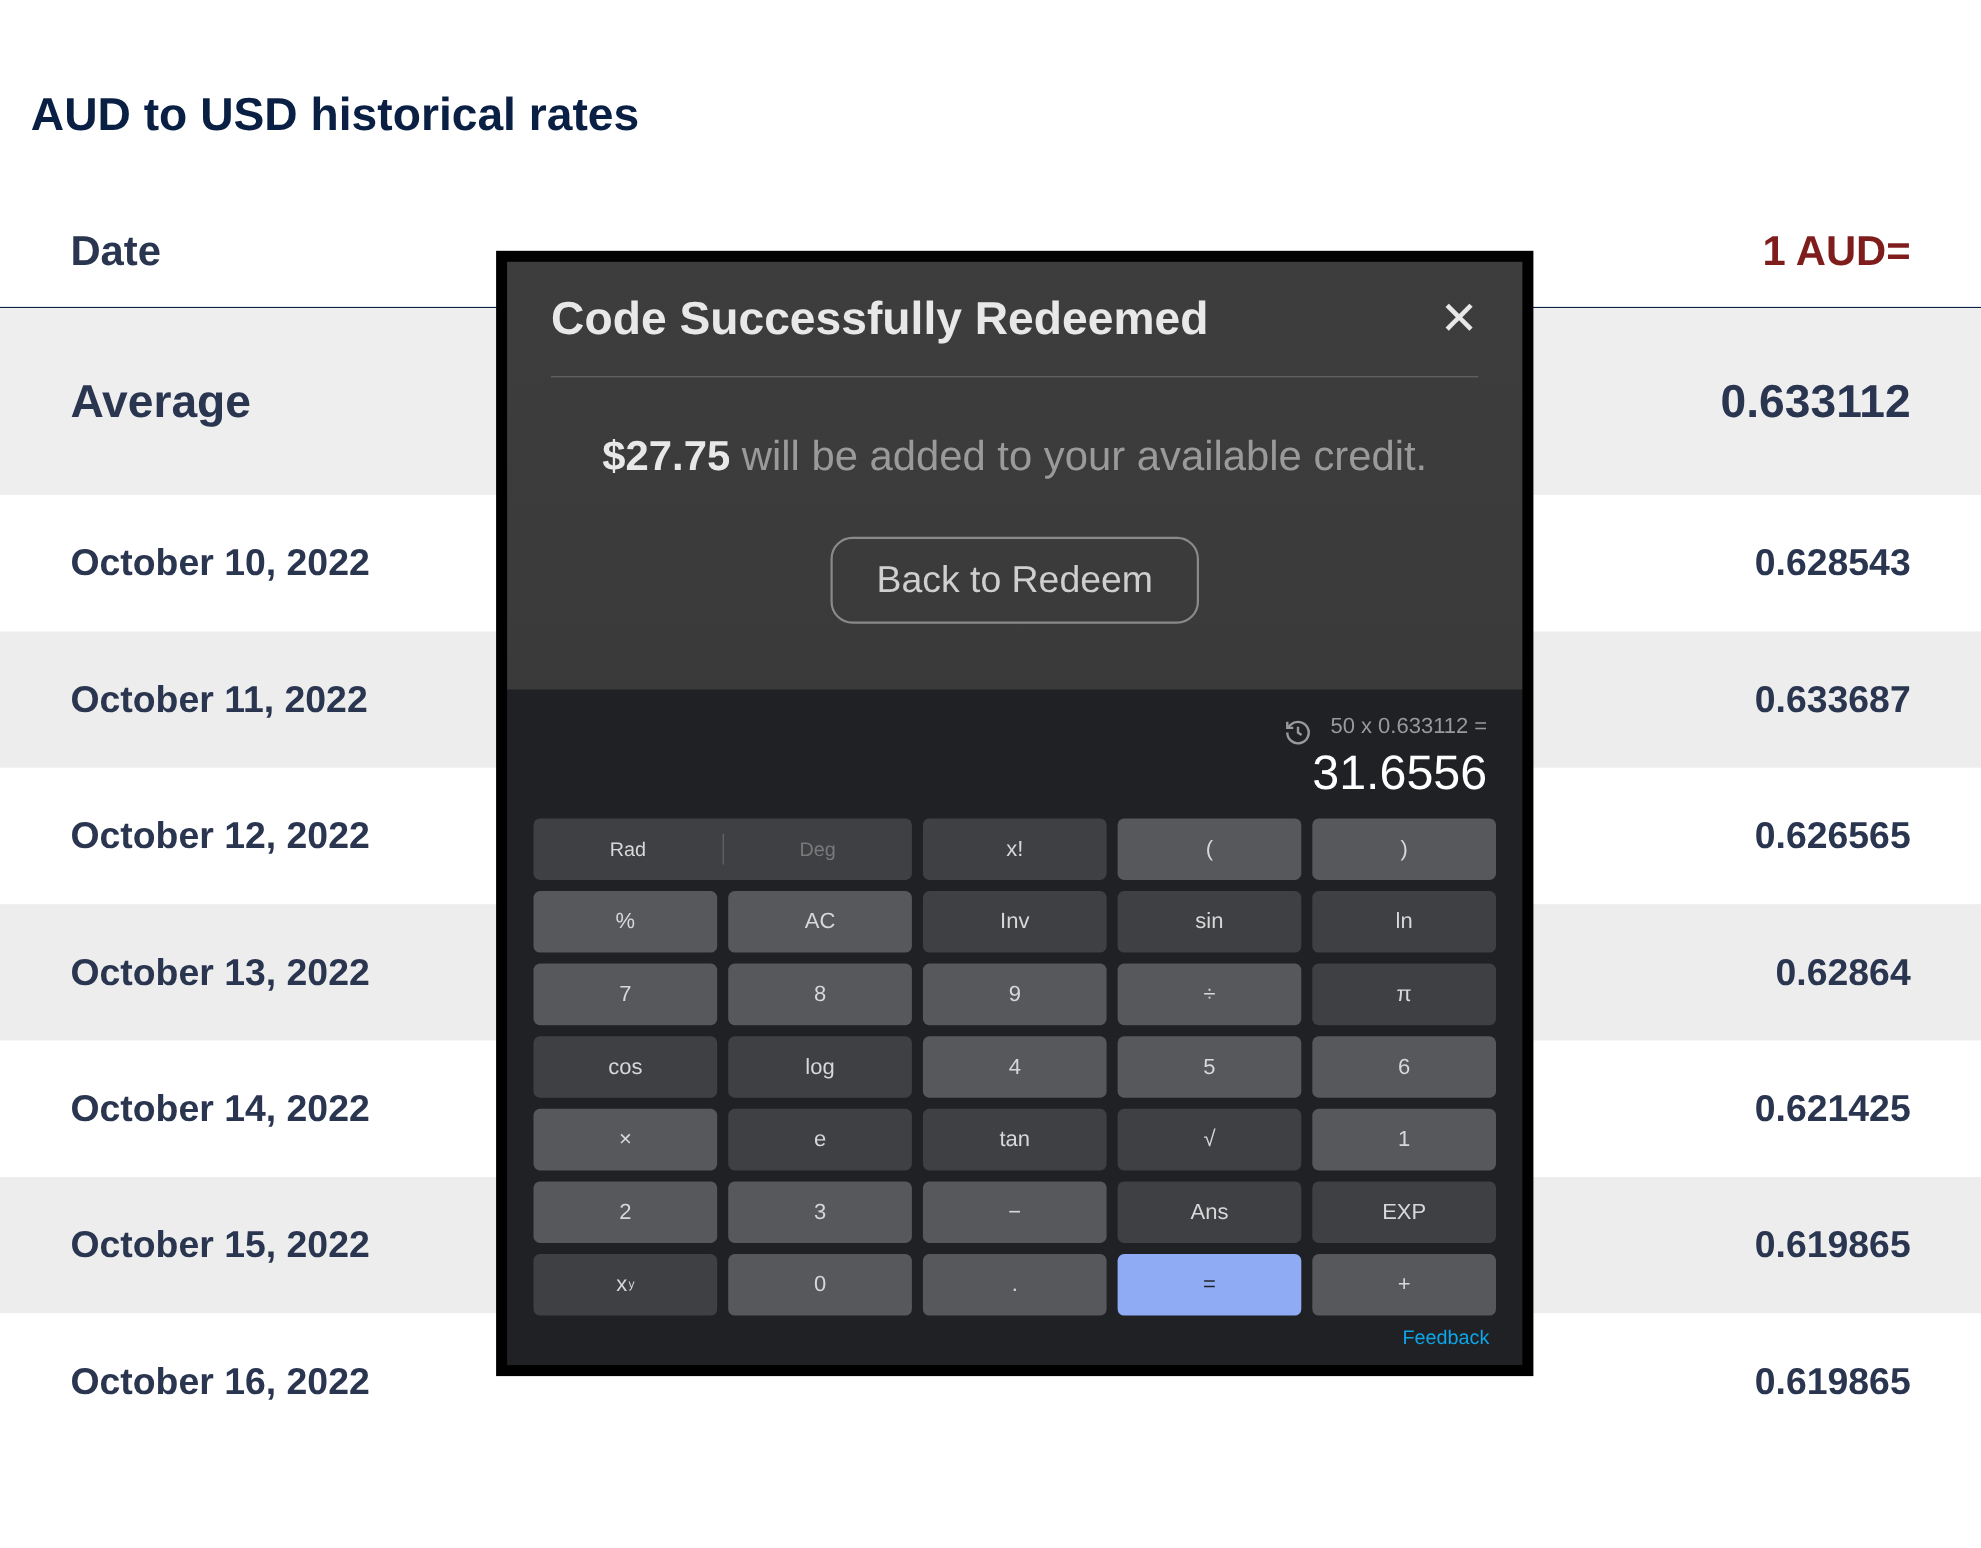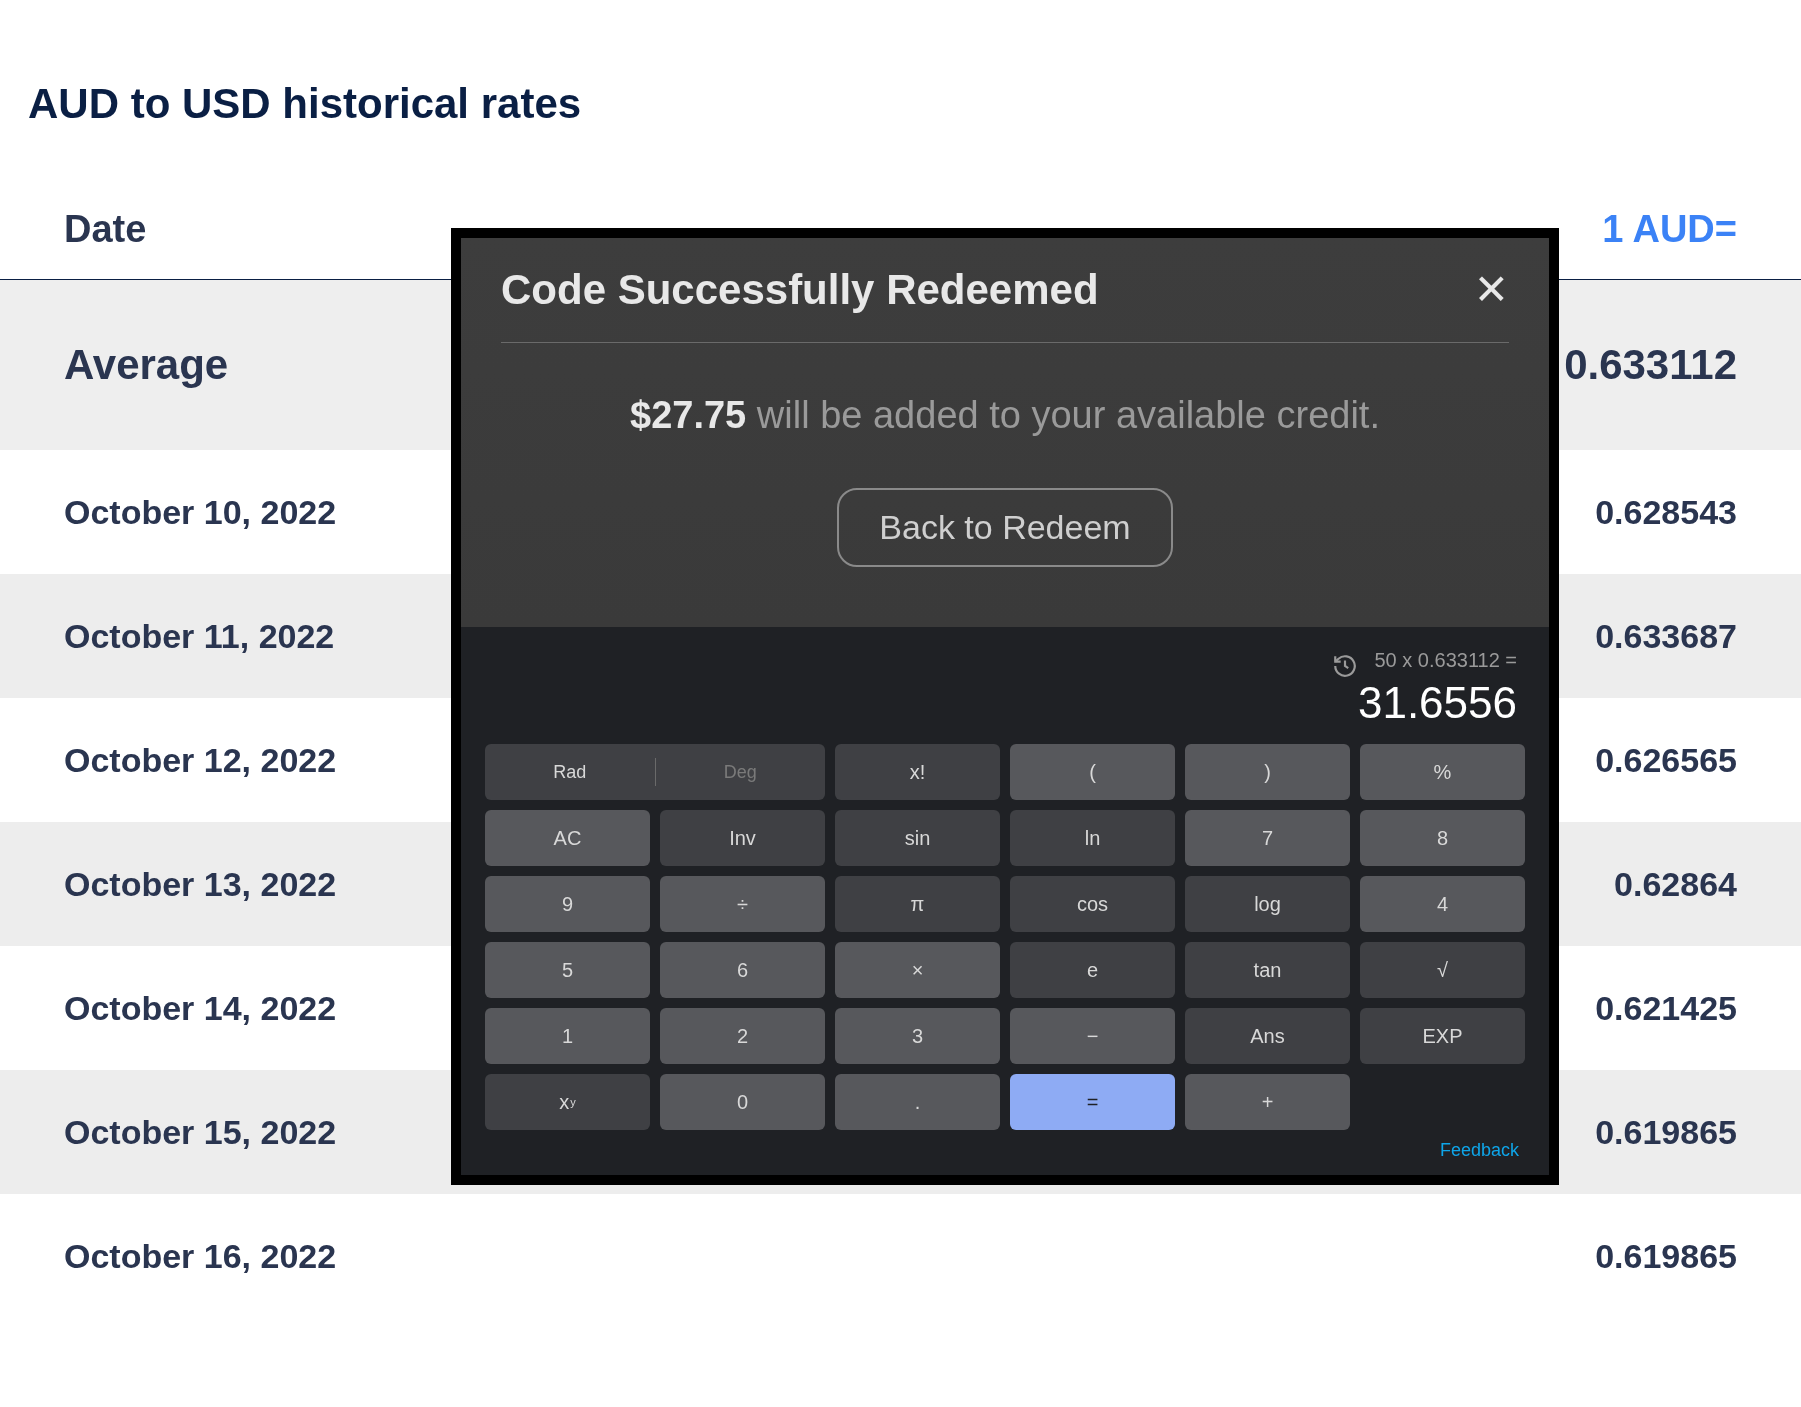--- a/index.html
+++ b/index.html
@@ -27,21 +27,21 @@
       border-bottom: 1px solid #0a1f44;
     }
     .rates-header .col-date {
       font-size: 38px;
       font-weight: 700;
       color: #2a3550;
     }
     .rates-header .col-rate {
       font-size: 38px;
       font-weight: 700;
-      color: #3b82f6;
+      color: #7f1d1d;
     }
     .rates-row {
       display: flex;
       justify-content: space-between;
       align-items: center;
       padding: 0 64px;
       height: 124px;
     }
     .rates-row.avg {
       background: #eeeeee;
@@ -60,21 +60,21 @@
       font-weight: 700;
       color: #2a3550;
     }
     .rates-row.avg .cell-rate { font-size: 42px; }
 
     
     .overlay {
       position: absolute;
       left: 451px;
       top: 228px;
-      width: 1108px;
+      width: 943px;
       background: #000;
       padding: 10px;
     }
 
     
     .redeem-panel {
       background: #3e3e3e;
       background: linear-gradient(#3d3d3d,#3a3a3a);
       padding: 28px 40px 60px 40px;
       position: relative;
@@ -147,21 +147,21 @@
       font-size: 20px;
       margin-bottom: 6px;
     }
     .calc-result {
       color: #ffffff;
       font-size: 44px;
       font-weight: 400;
     }
     .calc-grid {
       display: grid;
-      grid-template-columns: repeat(6, 1fr);
+      grid-template-columns: repeat(5, 1fr);
       gap: 10px;
     }
     .key {
       background: #37383c;
       color: #d8d8d8;
       border: none;
       border-radius: 6px;
       height: 56px;
       font-size: 20px;
       cursor: pointer;

